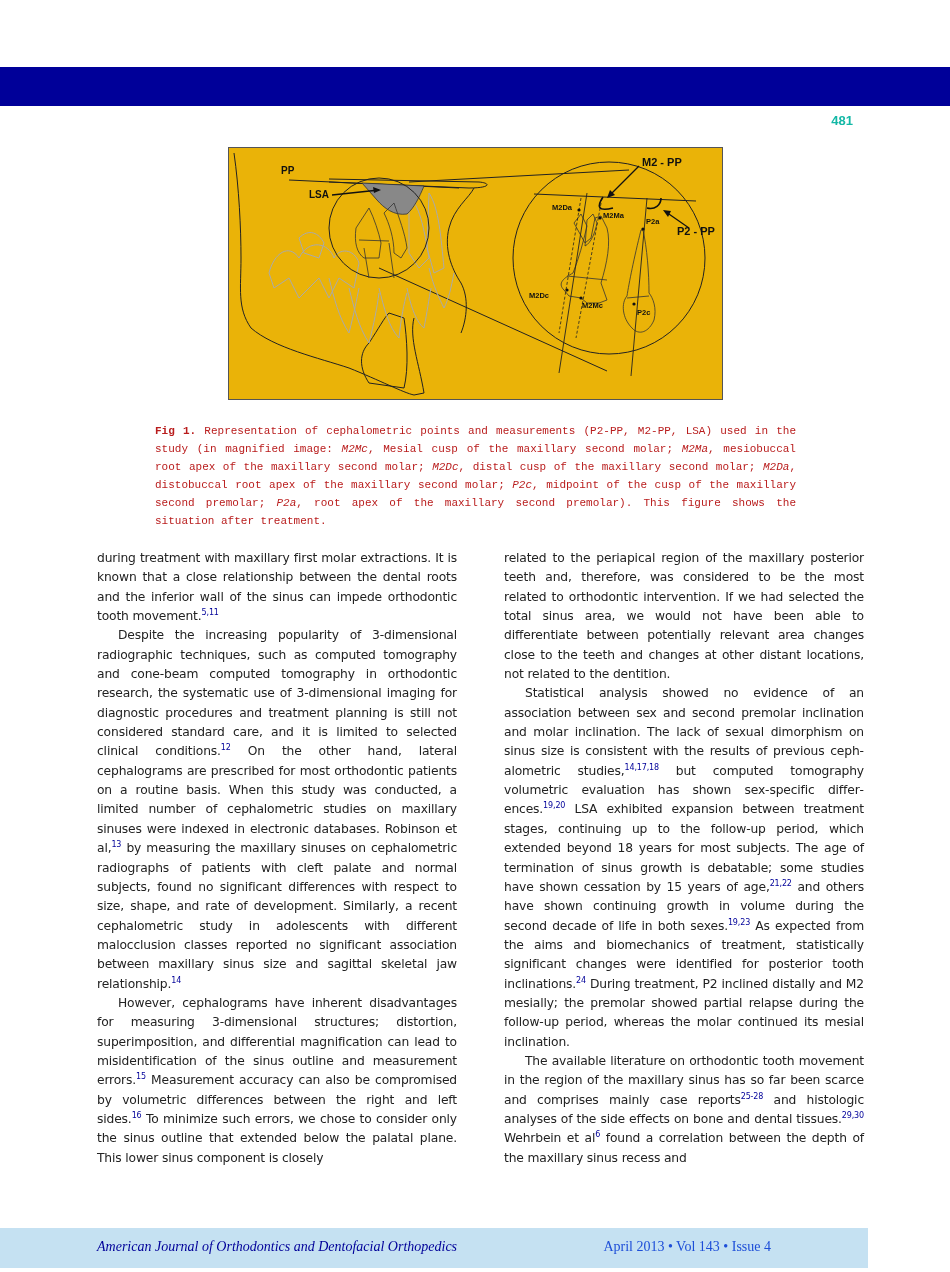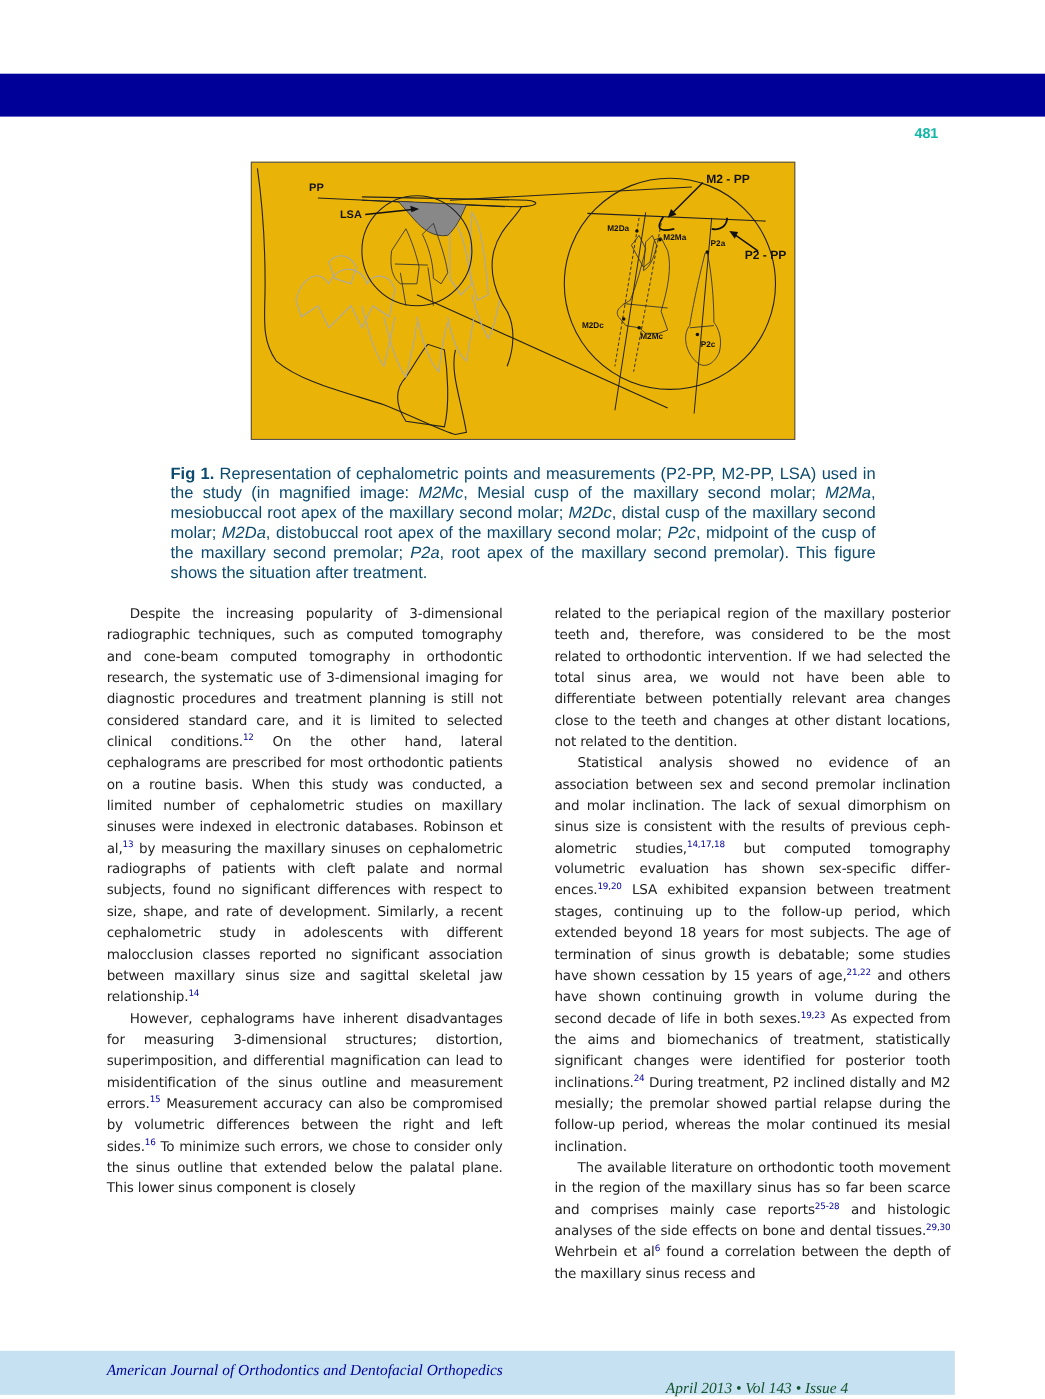--- a/index.html
+++ b/index.html
@@ -3,32 +3,32 @@
 <meta charset="utf-8">
 <style>
   html, body { margin: 0; padding: 0; background: #ffffff; }
   body { width: 950px; height: 1272px; position: relative; overflow: hidden; font-family: "DejaVu Serif", "Liberation Serif", serif; color: #1a1a1a; }
   .header-bar { position: absolute; left: 0; top: 67px; width: 950px; height: 39px; background: #000099; }
   .header-authors { position: absolute; left: 97px; top: 10px; color: #ffffff; font-style: italic; font-size: 14px; font-family: "Liberation Serif", serif; letter-spacing: 0.2px; margin-top: 46px; }
   .header-page { position: absolute; right: 97px; top: 12px; color: #14b8a6; font-weight: bold; font-size: 13px; font-family: "Liberation Sans", sans-serif; margin-top: 34px; }
   .figure-box { position: absolute; left: 228px; top: 147px; width: 493px; height: 251px; border: 1.5px solid #555; background: #eab308; }
   .figure-box svg { position: absolute; left: 0; top: 0; }
   .fig-label { font-family: "Liberation Sans", sans-serif; font-weight: bold; fill: #111; }
-  .caption { position: absolute; left: 155px; top: 422px; width: 641px; font-family: Liberation Sans, sans-serif; font-size: 15px; line-height: 18.1px; text-align: justify; color: #0c4a6e; }
+  .caption { position: absolute; left: 155px; top: 422px; width: 641px; font-family: Liberation Mono, monospace; font-size: 11px; line-height: 18.1px; text-align: justify; color: #b91c1c; }
   .caption b { font-weight: bold; }
   .caption i { font-style: italic; }
   .col { position: absolute; top: 549px; width: 360px; font-family: "DejaVu Sans", sans-serif; font-size: 12.3px; line-height: 19.35px; text-align: justify; color: #222; letter-spacing: -0.15px; }
   .col-left { left: 97px; }
   .col-right { left: 504px; }
   .col p { margin: 0; text-indent: 21px; }
   .col p.noindent { text-indent: 0; }
   .col sup { color: #000099; font-size: 8px; vertical-align: 5px; line-height: 0; }
   .footer-bar { position: absolute; left: 0; top: 1228px; width: 868px; height: 40px; background: #c5e1f2; }
   .footer-journal { position: absolute; left: 97px; top: 11px; color: #000099; font-style: italic; font-size: 14px; font-family: "Liberation Serif", serif; }
-  .footer-issue { position: absolute; right: 97px; top: 27px; color: #14532d; font-style: italic; font-size: 14px; font-family: "Liberation Serif", serif; }
+  .footer-issue { position: absolute; right: 97px; top: 11px; color: #1d4ed8; font-size: 14px; font-family: "Liberation Serif", serif; }
 </style>
 </head>
 <body>
 
 <div class="header-bar">
   <span class="header-authors">Livas et al</span>
   <span class="header-page">481</span>
 </div>
 
 <div class="figure-box">
@@ -118,20 +118,21 @@
     <text class="fig-label" x="353" y="160" font-size="7.5">M2Mc</text>
     <text class="fig-label" x="408" y="167" font-size="7.5">P2c</text>
   </svg>
 </div>
 
 <div class="caption">
   <b>Fig 1.</b><span><span> Representation of cephalometric points and measurements (P2-PP, M2-PP, LSA) used in the study (in magnified image: </span><i>M2Mc</i><span>, Mesial cusp of the maxillary second molar; </span><i>M2Ma</i><span>, mesiobuccal root apex of the maxillary second molar; </span><i>M2Dc</i><span>, distal cusp of the maxillary second molar; </span><i>M2Da</i><span>, distobuccal root apex of the maxillary second molar; </span><i>P2c</i><span>, midpoint of the cusp of the maxillary second premolar; </span><i>P2a</i><span>, root apex of the maxillary second premolar). This figure shows the situation after treatment.</span></span>
 </div>
 
 <div class="col col-left">
+    <p class="noindent"><span>during treatment with maxillary first molar extractions. It is known that a close relationship between the dental roots and the inferior wall of the sinus can impede orthodontic tooth movement.</span><sup>5,11</sup></p>
     <p><span>Despite the increasing popularity of 3-dimensional radiographic techniques, such as computed tomography and cone-beam computed tomography in orthodontic research, the systematic use of 3-dimensional imaging for diagnostic procedures and treatment planning is still not considered standard care, and it is limited to selected clinical conditions.</span><sup>12</sup><span> On the other hand, lateral cephalograms are prescribed for most orthodontic patients on a routine basis. When this study was conducted, a limited number of cephalometric studies on maxillary sinuses were indexed in electronic databases. Robinson et al,</span><sup>13</sup><span> by measuring the maxillary sinuses on cephalometric radiographs of patients with cleft palate and normal subjects, found no significant differences with respect to size, shape, and rate of development. Similarly, a recent cephalometric study in adolescents with different malocclusion classes reported no significant association between maxillary sinus size and sagittal skeletal jaw relationship.</span><sup>14</sup></p>
     <p><span>However, cephalograms have inherent disadvantages for measuring 3-dimensional structures; distortion, superimposition, and differential magnification can lead to misidentification of the sinus outline and measurement errors.</span><sup>15</sup><span> Measurement accuracy can also be compromised by volumetric differences between the right and left sides.</span><sup>16</sup><span> To minimize such errors, we chose to consider only the sinus outline that extended below the palatal plane. This lower sinus component is closely</span></p>
   </div>
 <div class="col col-right">
     <p class="noindent"><span>related to the periapical region of the maxillary posterior teeth and, therefore, was considered to be the most related to orthodontic intervention. If we had selected the total sinus area, we would not have been able to differentiate between potentially relevant area changes close to the teeth and changes at other distant locations, not related to the dentition.</span></p>
     <p><span>Statistical analysis showed no evidence of an association between sex and second premolar inclination and molar inclination. The lack of sexual dimorphism on sinus size is consistent with the results of previous ceph­alometric studies,</span><sup>14,17,18</sup><span> but computed tomography volumetric evaluation has shown sex-specific differ­ences.</span><sup>19,20</sup><span> LSA exhibited expansion between treatment stages, continuing up to the follow-up period, which extended beyond 18 years for most subjects. The age of termination of sinus growth is debatable; some stud­ies have shown cessation by 15 years of age,</span><sup>21,22</sup><span> and others have shown continuing growth in volume during the second decade of life in both sexes.</span><sup>19,23</sup><span> As expected from the aims and biomechanics of treatment, statistically significant changes were identified for posterior tooth inclinations.</span><sup>24</sup><span> During treatment, P2 inclined distally and M2 mesially; the pre­molar showed partial relapse during the follow-up pe­riod, whereas the molar continued its mesial inclination.</span></p>
     <p><span>The available literature on orthodontic tooth movement in the region of the maxillary sinus has so far been scarce and comprises mainly case reports</span><sup>25-28</sup><span> and histologic analyses of the side effects on bone and dental tissues.</span><sup>29,30</sup><span> Wehrbein et al</span><sup>6</sup><span> found a correlation between the depth of the maxillary sinus recess and</span></p>
   </div>
 
 <div class="footer-bar">

